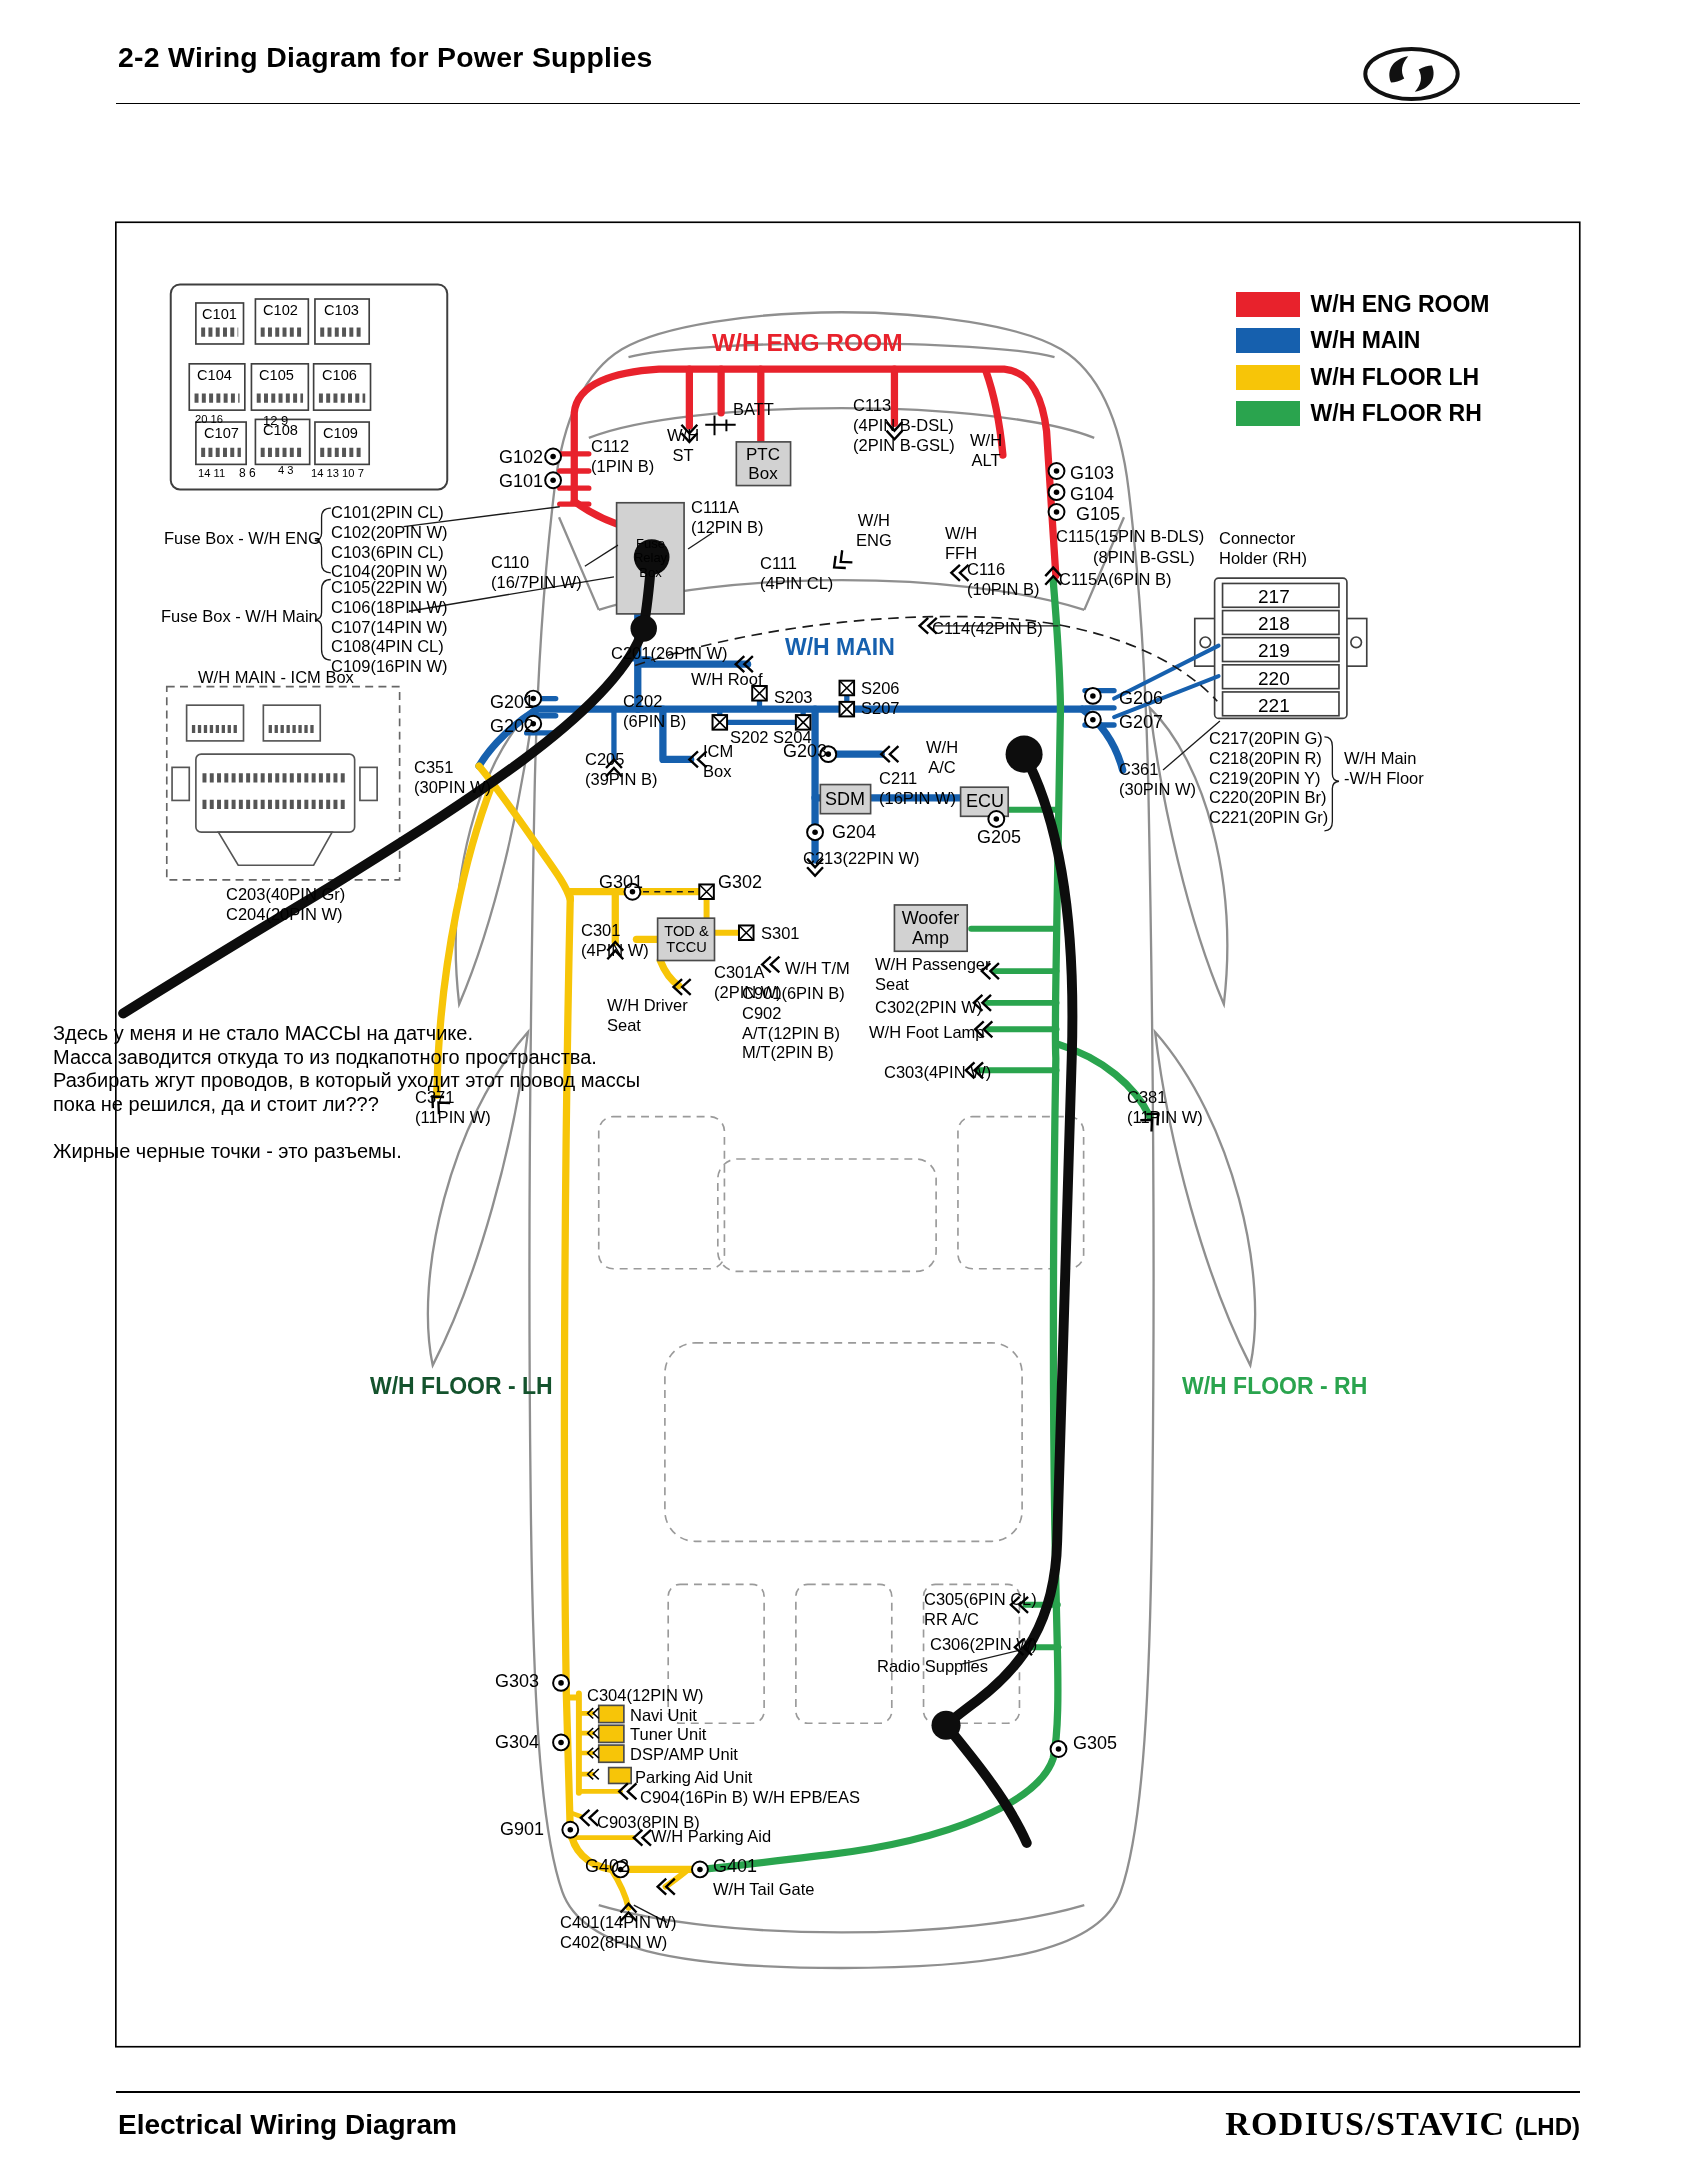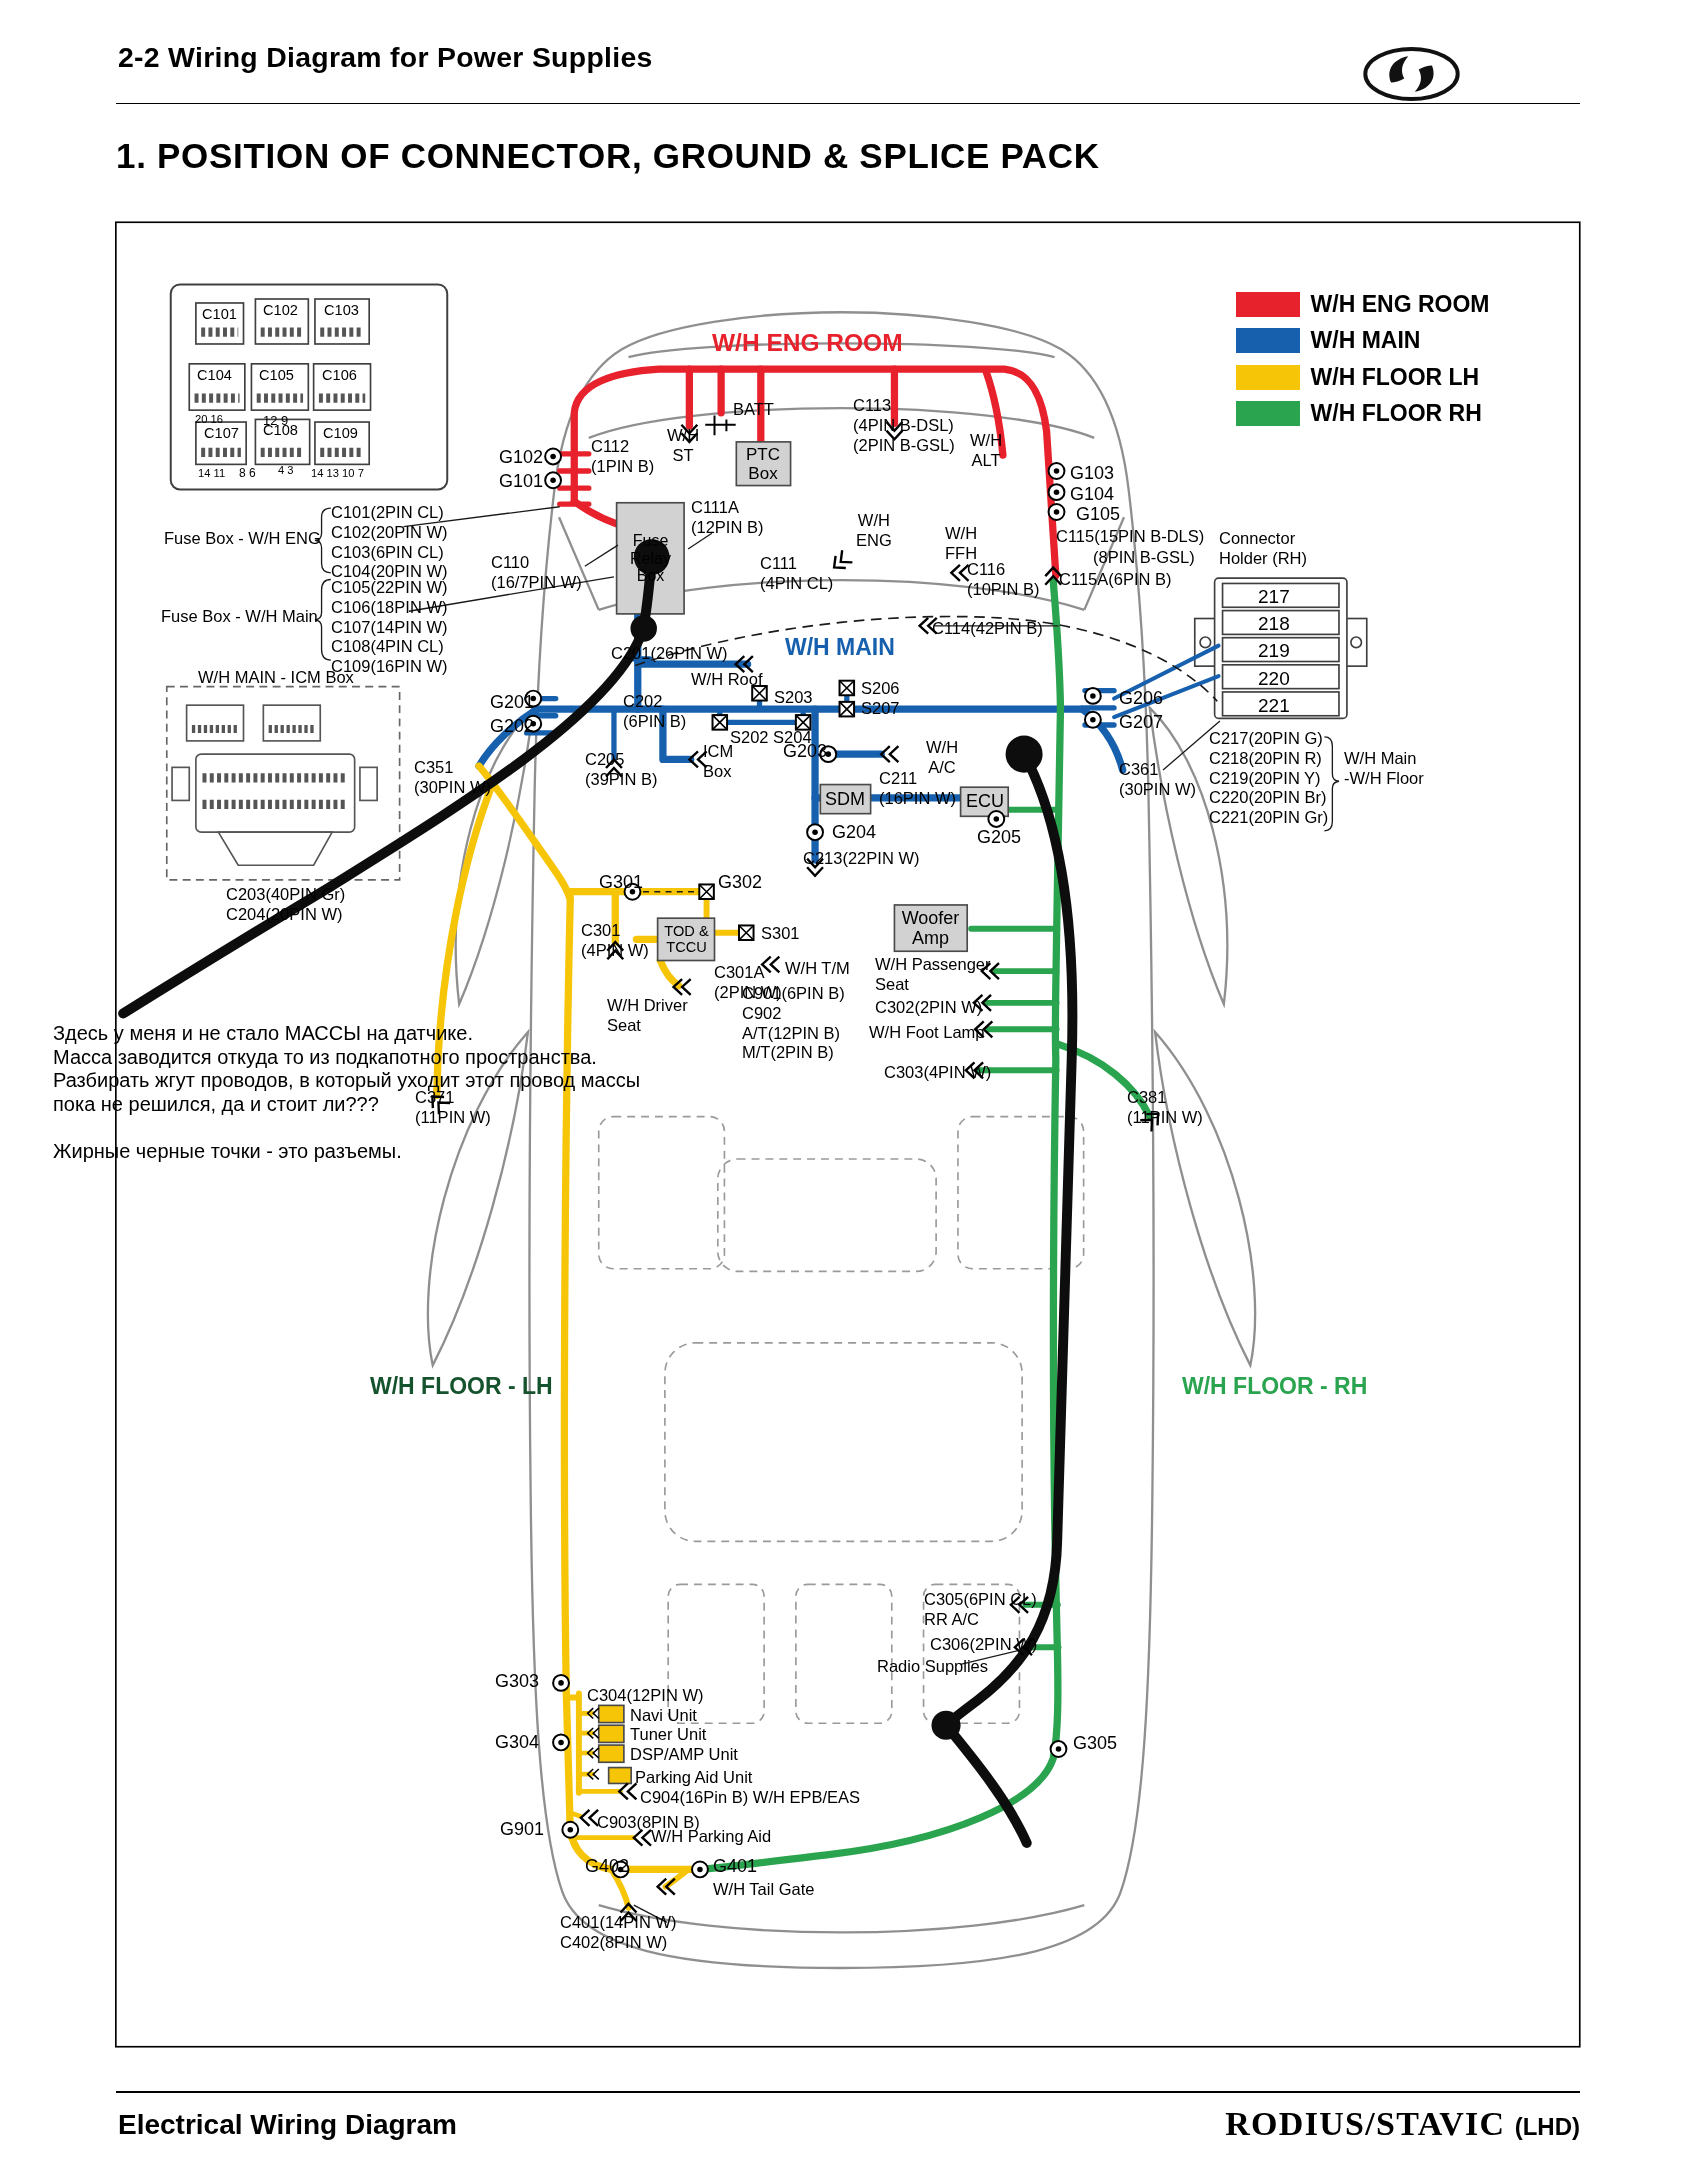--- a/index.html
+++ b/index.html
@@ -38,21 +38,20 @@
 <div class="page">
 
   <div class="header-title">2-2  Wiring Diagram for Power Supplies</div>
   <svg class="logo" width="99" height="60" viewBox="0 0 150 90">
     <ellipse cx="75" cy="45" rx="70" ry="38" fill="none" stroke="#111" stroke-width="6"></ellipse>
     <path d="M44 58 C36 38 48 22 70 18 C60 30 58 40 64 52 C57 56 50 58 44 58 Z" fill="#111"></path>
     <path d="M106 32 C114 52 102 68 80 72 C90 60 92 50 86 38 C93 34 100 32 106 32 Z" fill="#111"></path>
   </svg>
   <div class="header-rule"></div>
 
-  <div class="section-title">1.  POSITION OF CONNECTOR, GROUND &amp; SPLICE PACK</div>
 
   <svg class="diagram-svg" width="1687" height="2183" viewBox="0 0 2550 3300">
     <defs>
       <g id="gnd">
           <circle r="12" fill="#fff" stroke="#000" stroke-width="3"></circle>
           <circle r="4.2" fill="#000"></circle>
         </g>
       <g id="spl">
           <rect x="-11" y="-11" width="22" height="22" fill="#fff" stroke="#000" stroke-width="3"></rect>
           <path d="M-11 -11 L11 11 M11 -11 L-11 11" stroke="#000" stroke-width="2.4" fill="none"></path>
@@ -367,21 +366,21 @@
 (4PIN B-DSL)
 (2PIN B-GSL)</div>
       <div class="dlabel" style="left: 970px; top: 431px; text-align: center;">W/H
 ALT</div>
       <div class="dlabel" style="left: 499px; top: 447px; font-size: 18px;">G102</div>
       <div class="dlabel" style="left: 499px; top: 471px; font-size: 18px;">G101</div>
       <div class="dlabel" style="left: 591px; top: 437px;">C112
 (1PIN B)</div>
       <div class="dlabel" style="left: 691px; top: 498px;">C111A
 (12PIN B)</div>
-      <div class="dlabel graybox" style="left: 617px; top: 503px; font-size: 16px; width: 67px; height: 111px;">Fuse
+      <div class="dlabel graybox" style="left: 617px; top: 503px; font-size: 13px; width: 67px; height: 111px;">Fuse
 Relay
 Box</div>
       <div class="dlabel" style="left: 491px; top: 553px;">C110
 (16/7PIN W)</div>
       <div class="dlabel" style="left: 760px; top: 554px;">C111
 (4PIN CL)</div>
       <div class="dlabel" style="left: 856px; top: 511px; text-align: center;">W/H
 ENG</div>
       <div class="dlabel" style="left: 945px; top: 524px; text-align: center;">W/H
 FFH</div>

